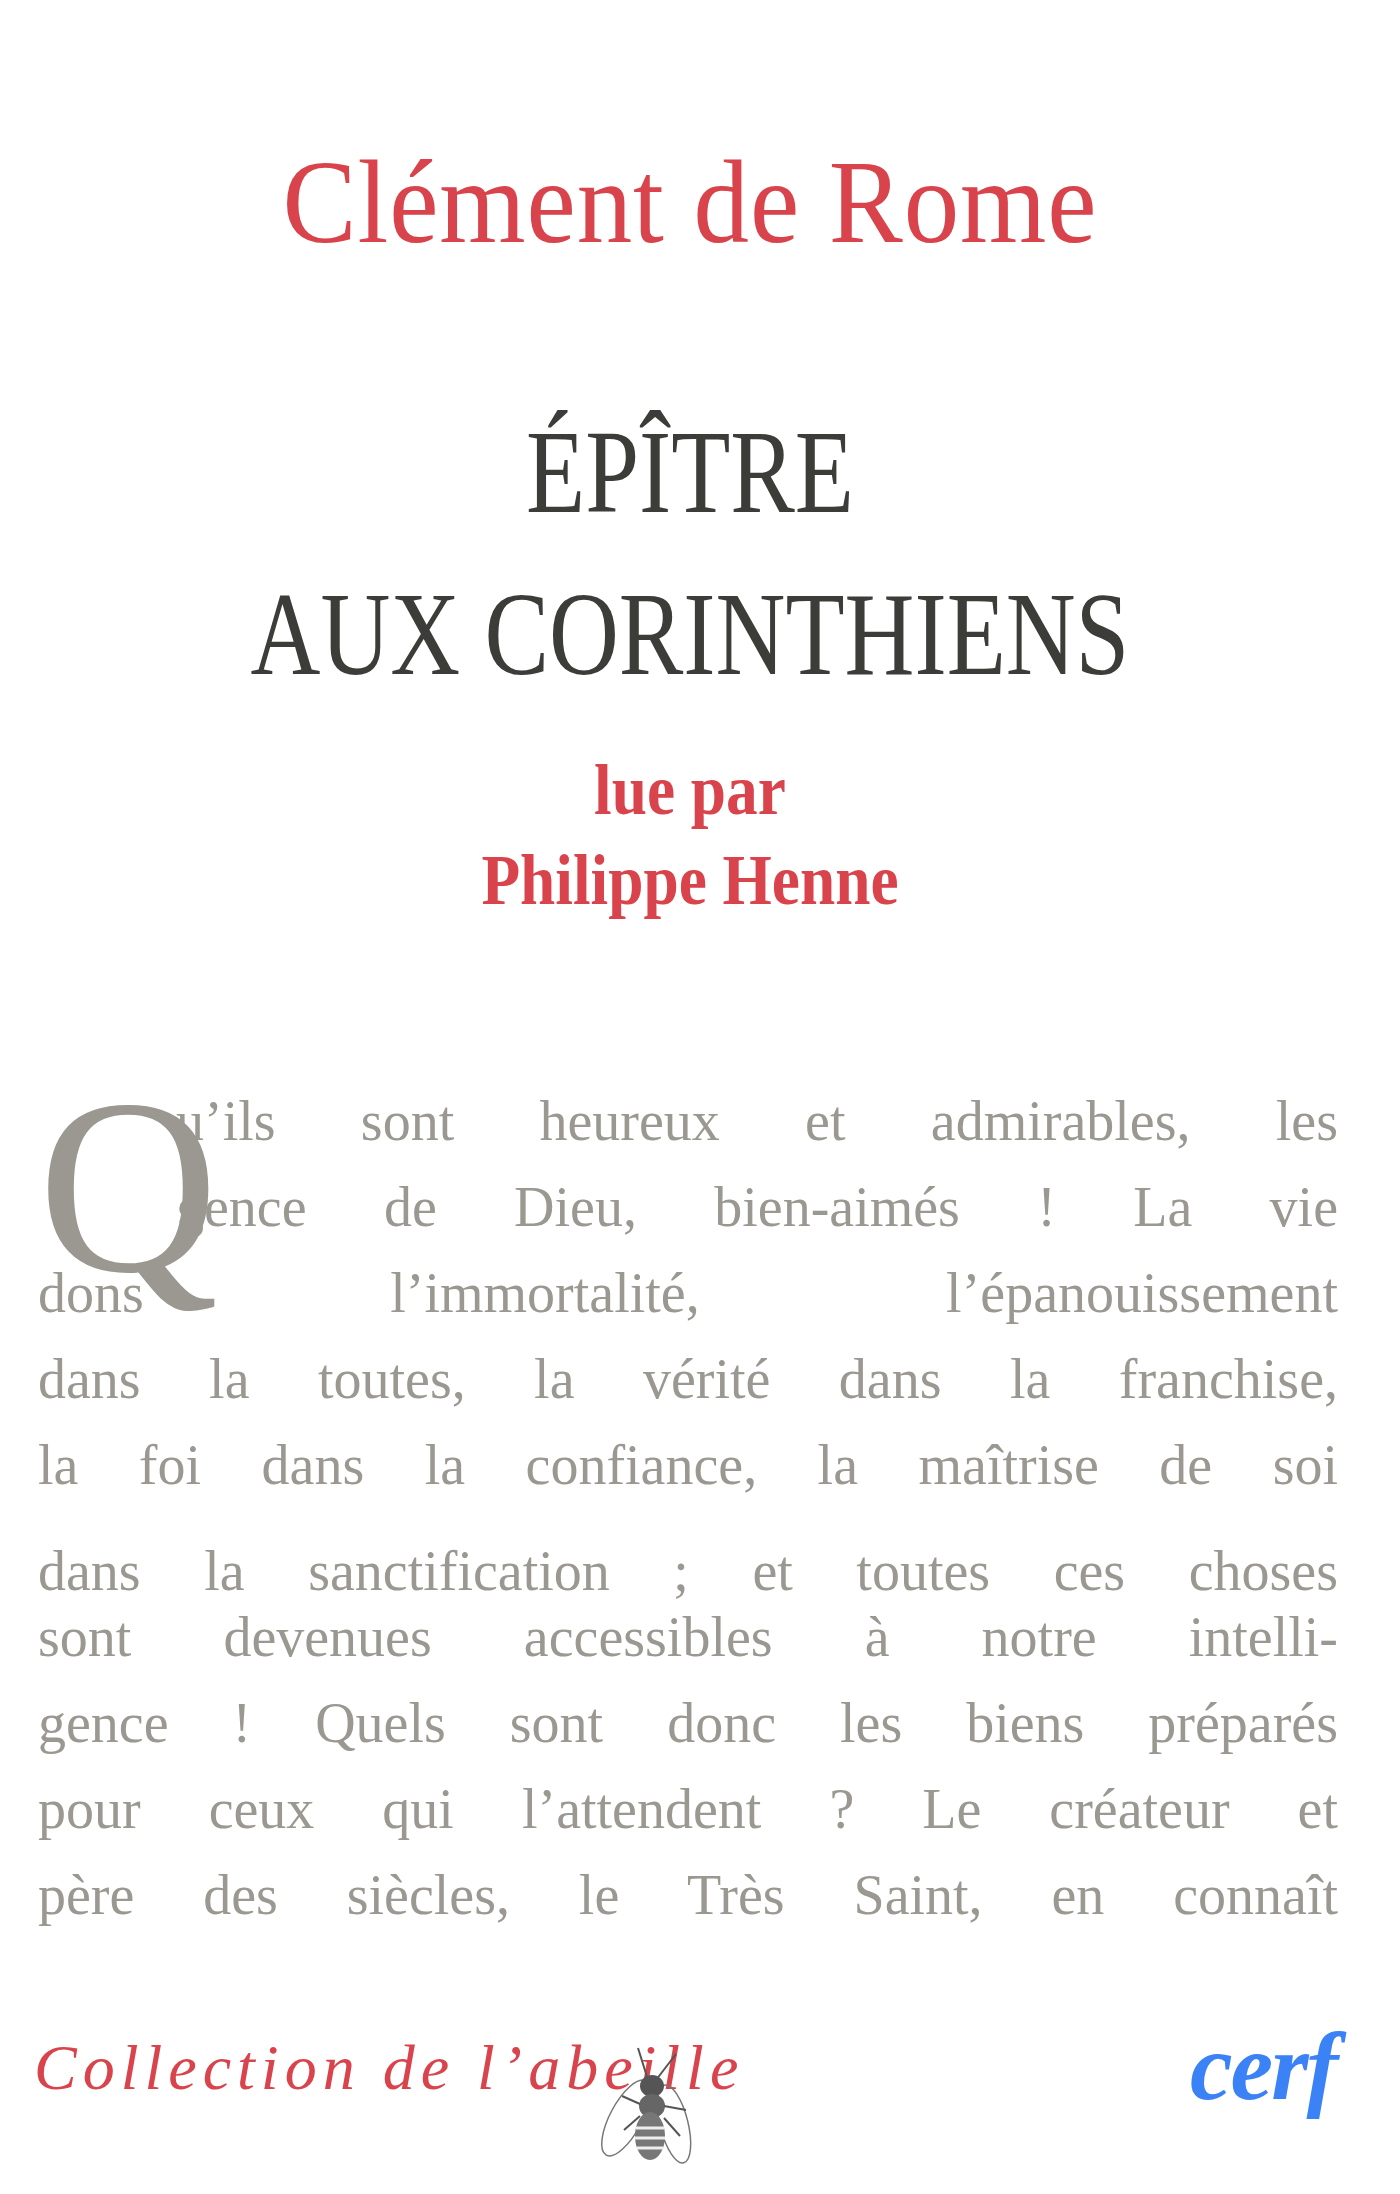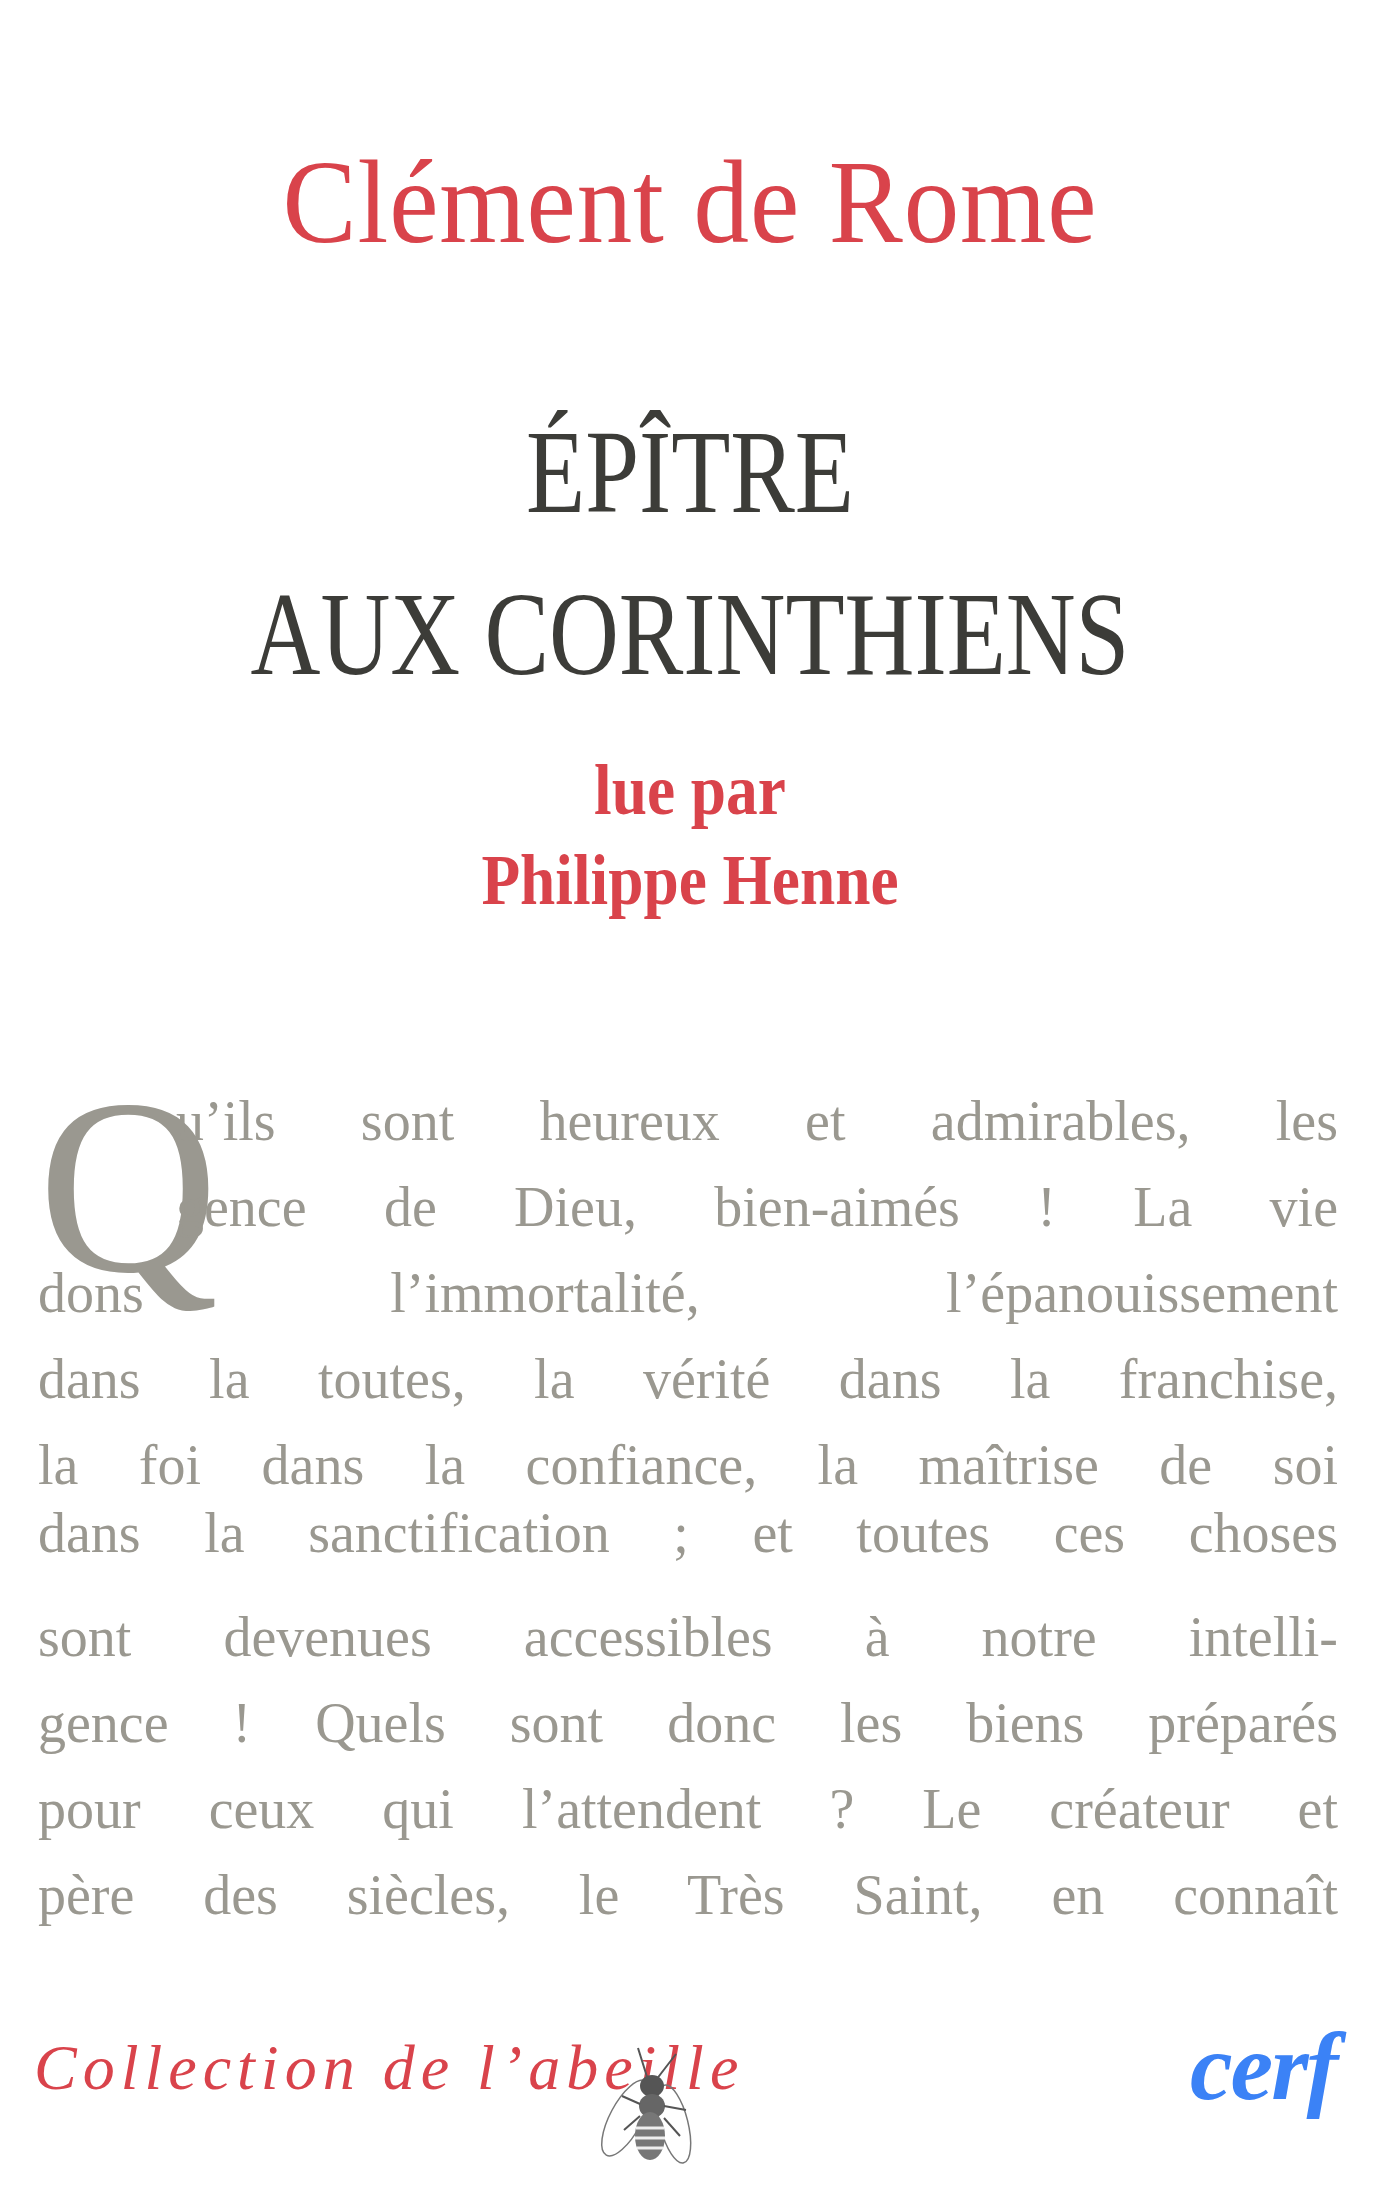--- a/index.html
+++ b/index.html
@@ -66,21 +66,21 @@
 <div class="abs reader1" style="color:#d9434b;">lue par</div>
 <div class="abs reader2" style="color:#d9434b;">Philippe Henne</div>
 
 <div class="abs excerpt" style="color:#9a9890;">
   <span class="dropcap">Q</span>
   <div class="line indent" style="top:0px;">u’ils sont heureux et admirables, les</div>
   <div class="line indent" style="top:86px;">gence de Dieu, bien-aimés ! La vie</div>
   <div class="line" style="top:172px;">dons l’immortalité, l’épanouissement</div>
   <div class="line" style="top:258px;">dans la toutes, la vérité dans la franchise,</div>
   <div class="line" style="top:344px;">la foi dans la confiance, la maîtrise de soi</div>
-  <div class="line" style="top:412px;">dans la sanctification ; et toutes ces choses</div>
+  <div class="line" style="top:450px;">dans la sanctification ; et toutes ces choses</div>
   <div class="line" style="top:516px;">sont devenues accessibles à notre intelli-</div>
   <div class="line" style="top:602px;">gence ! Quels sont donc les biens préparés</div>
   <div class="line" style="top:688px;">pour ceux qui l’attendent ? Le créateur et</div>
   <div class="line" style="top:774px;">père des siècles, le Très Saint, en connaît</div>
 </div>
 
 <div class="abs footer-collection" style="color:#d9434b;">Collection de l’abeille</div>
 
 <div class="abs bee">
   <svg width="120" height="140" viewBox="0 0 120 140">

